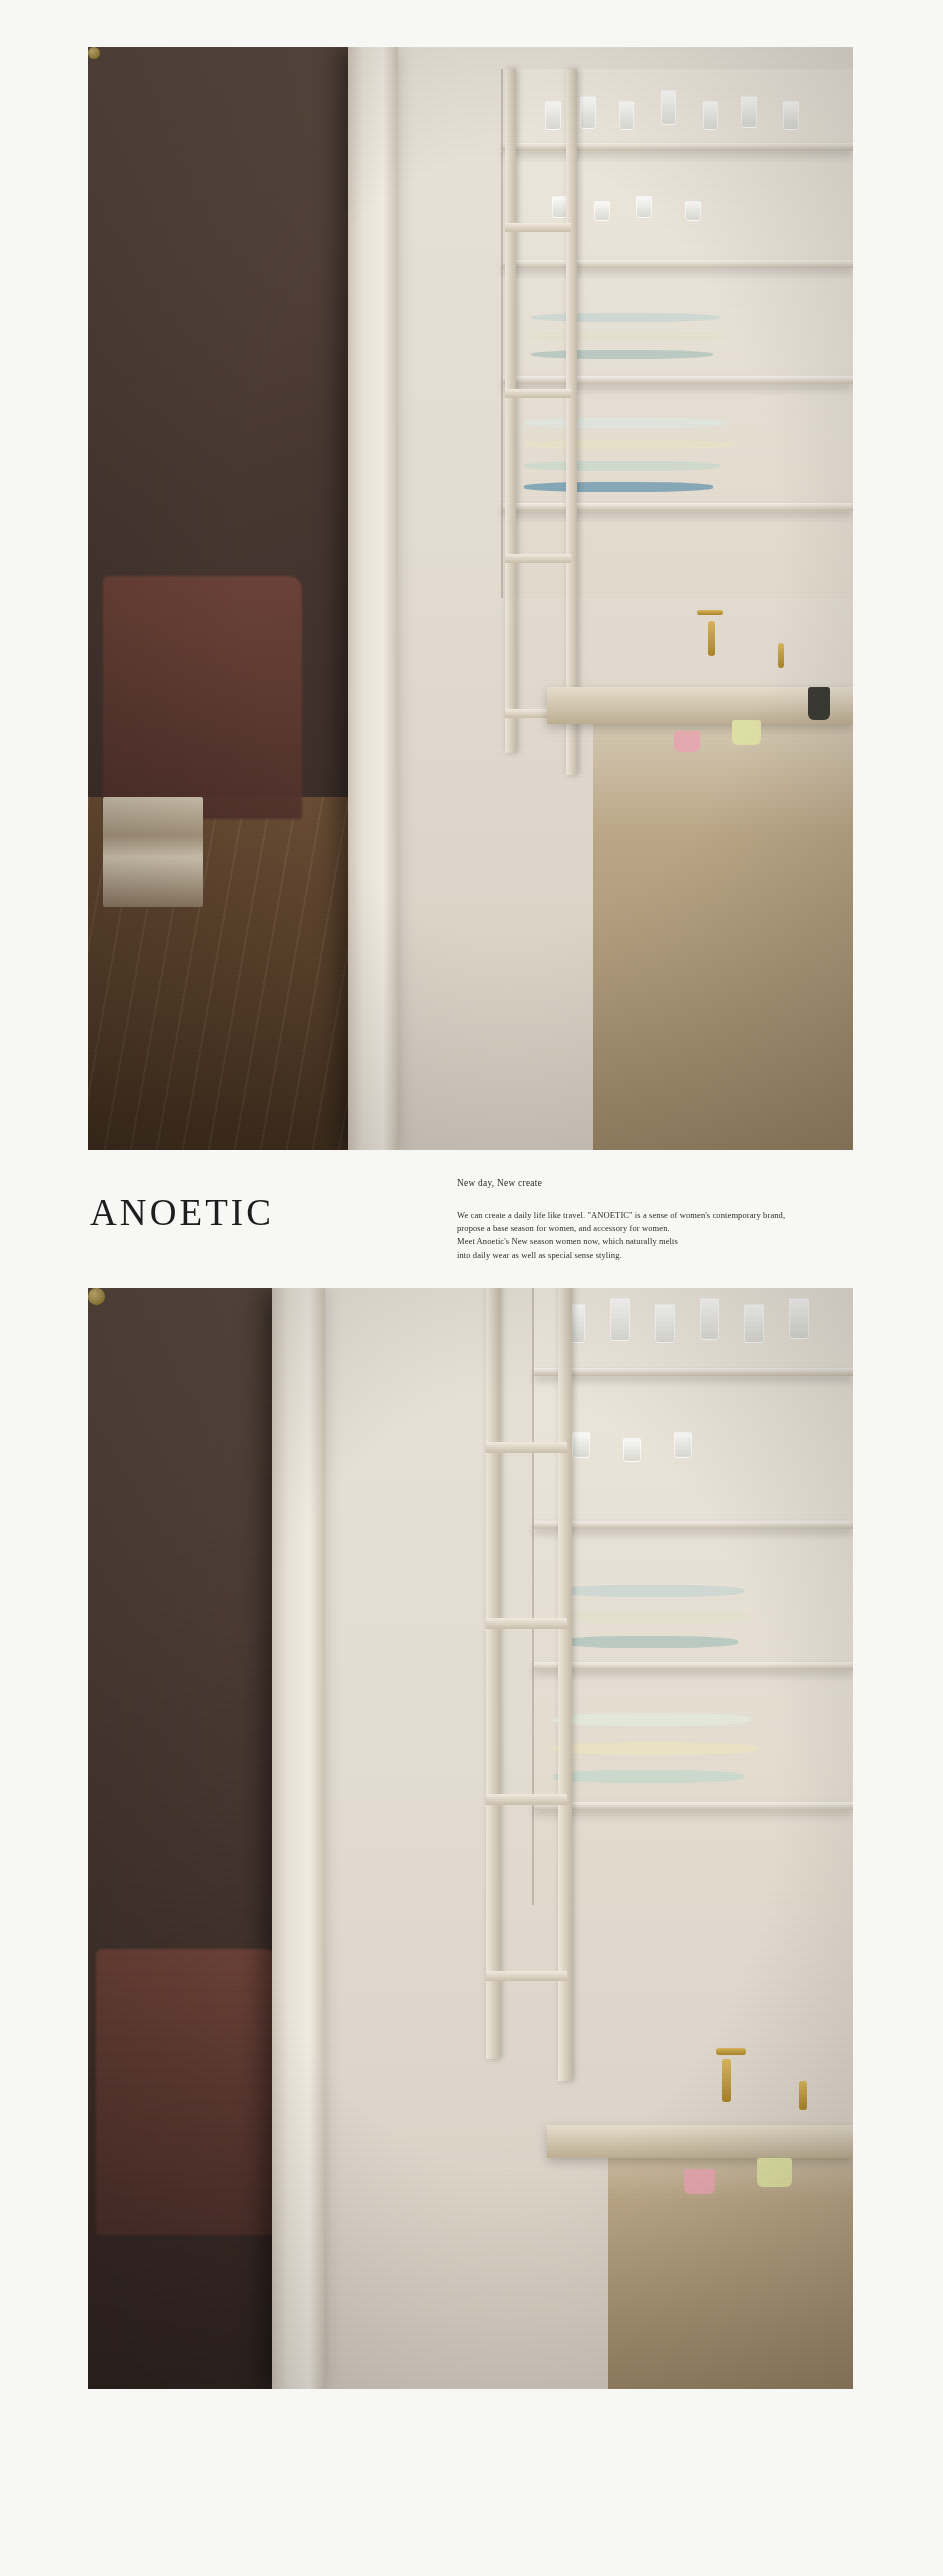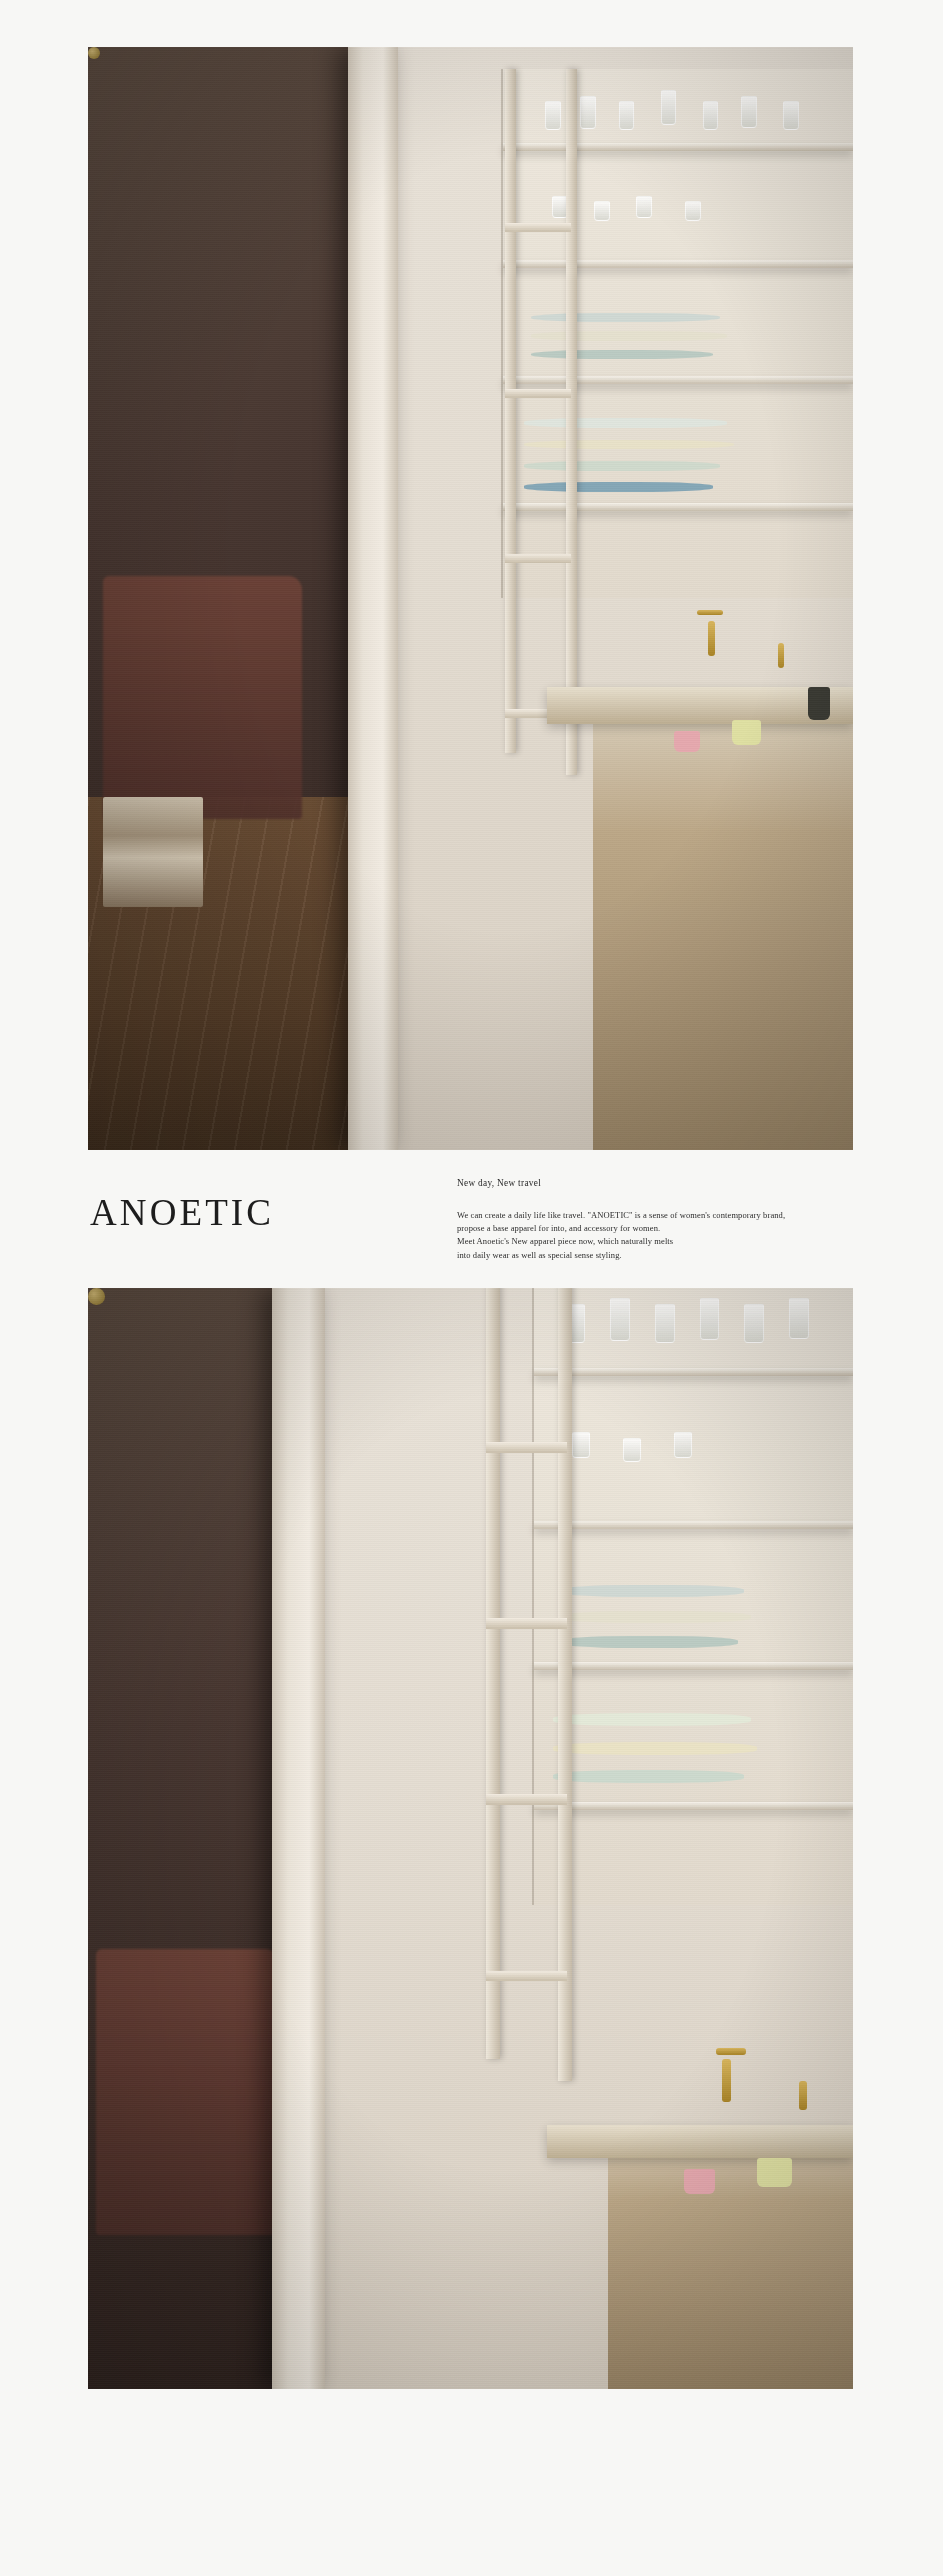--- a/index.html
+++ b/index.html
@@ -391,25 +391,25 @@
       </div>
 
       <div class="grain"></div>
       <div class="vignette"></div>
     </div>
   </div>
 
   <div class="band">
     <div class="brand">ANOETIC</div>
     <div class="copy">
-      <p class="copy-kicker">New day, New travel</p>
+      <p class="copy-kicker">New day, New create</p>
       <p class="copy-body">
         <span>We can create a daily life like travel. "ANOETIC" is a sense of women's contemporary brand,</span>
-        <span>propose a base apparel for into, and accessory for women.</span>
-        <span>Meet Anoetic's New apparel piece now, which naturally melts</span>
+        <span>propose a base season for women, and accessory for women.</span>
+        <span>Meet Anoetic's New season women now, which naturally melts</span>
         <span>into daily wear as well as special sense styling.</span>
       </p>
     </div>
   </div>
 
   <div class="photo second">
     <div class="scene">
 
       <div class="wall-right" style="left:30%;"></div>
       <div class="room-dark" style="width:30%;"></div>

